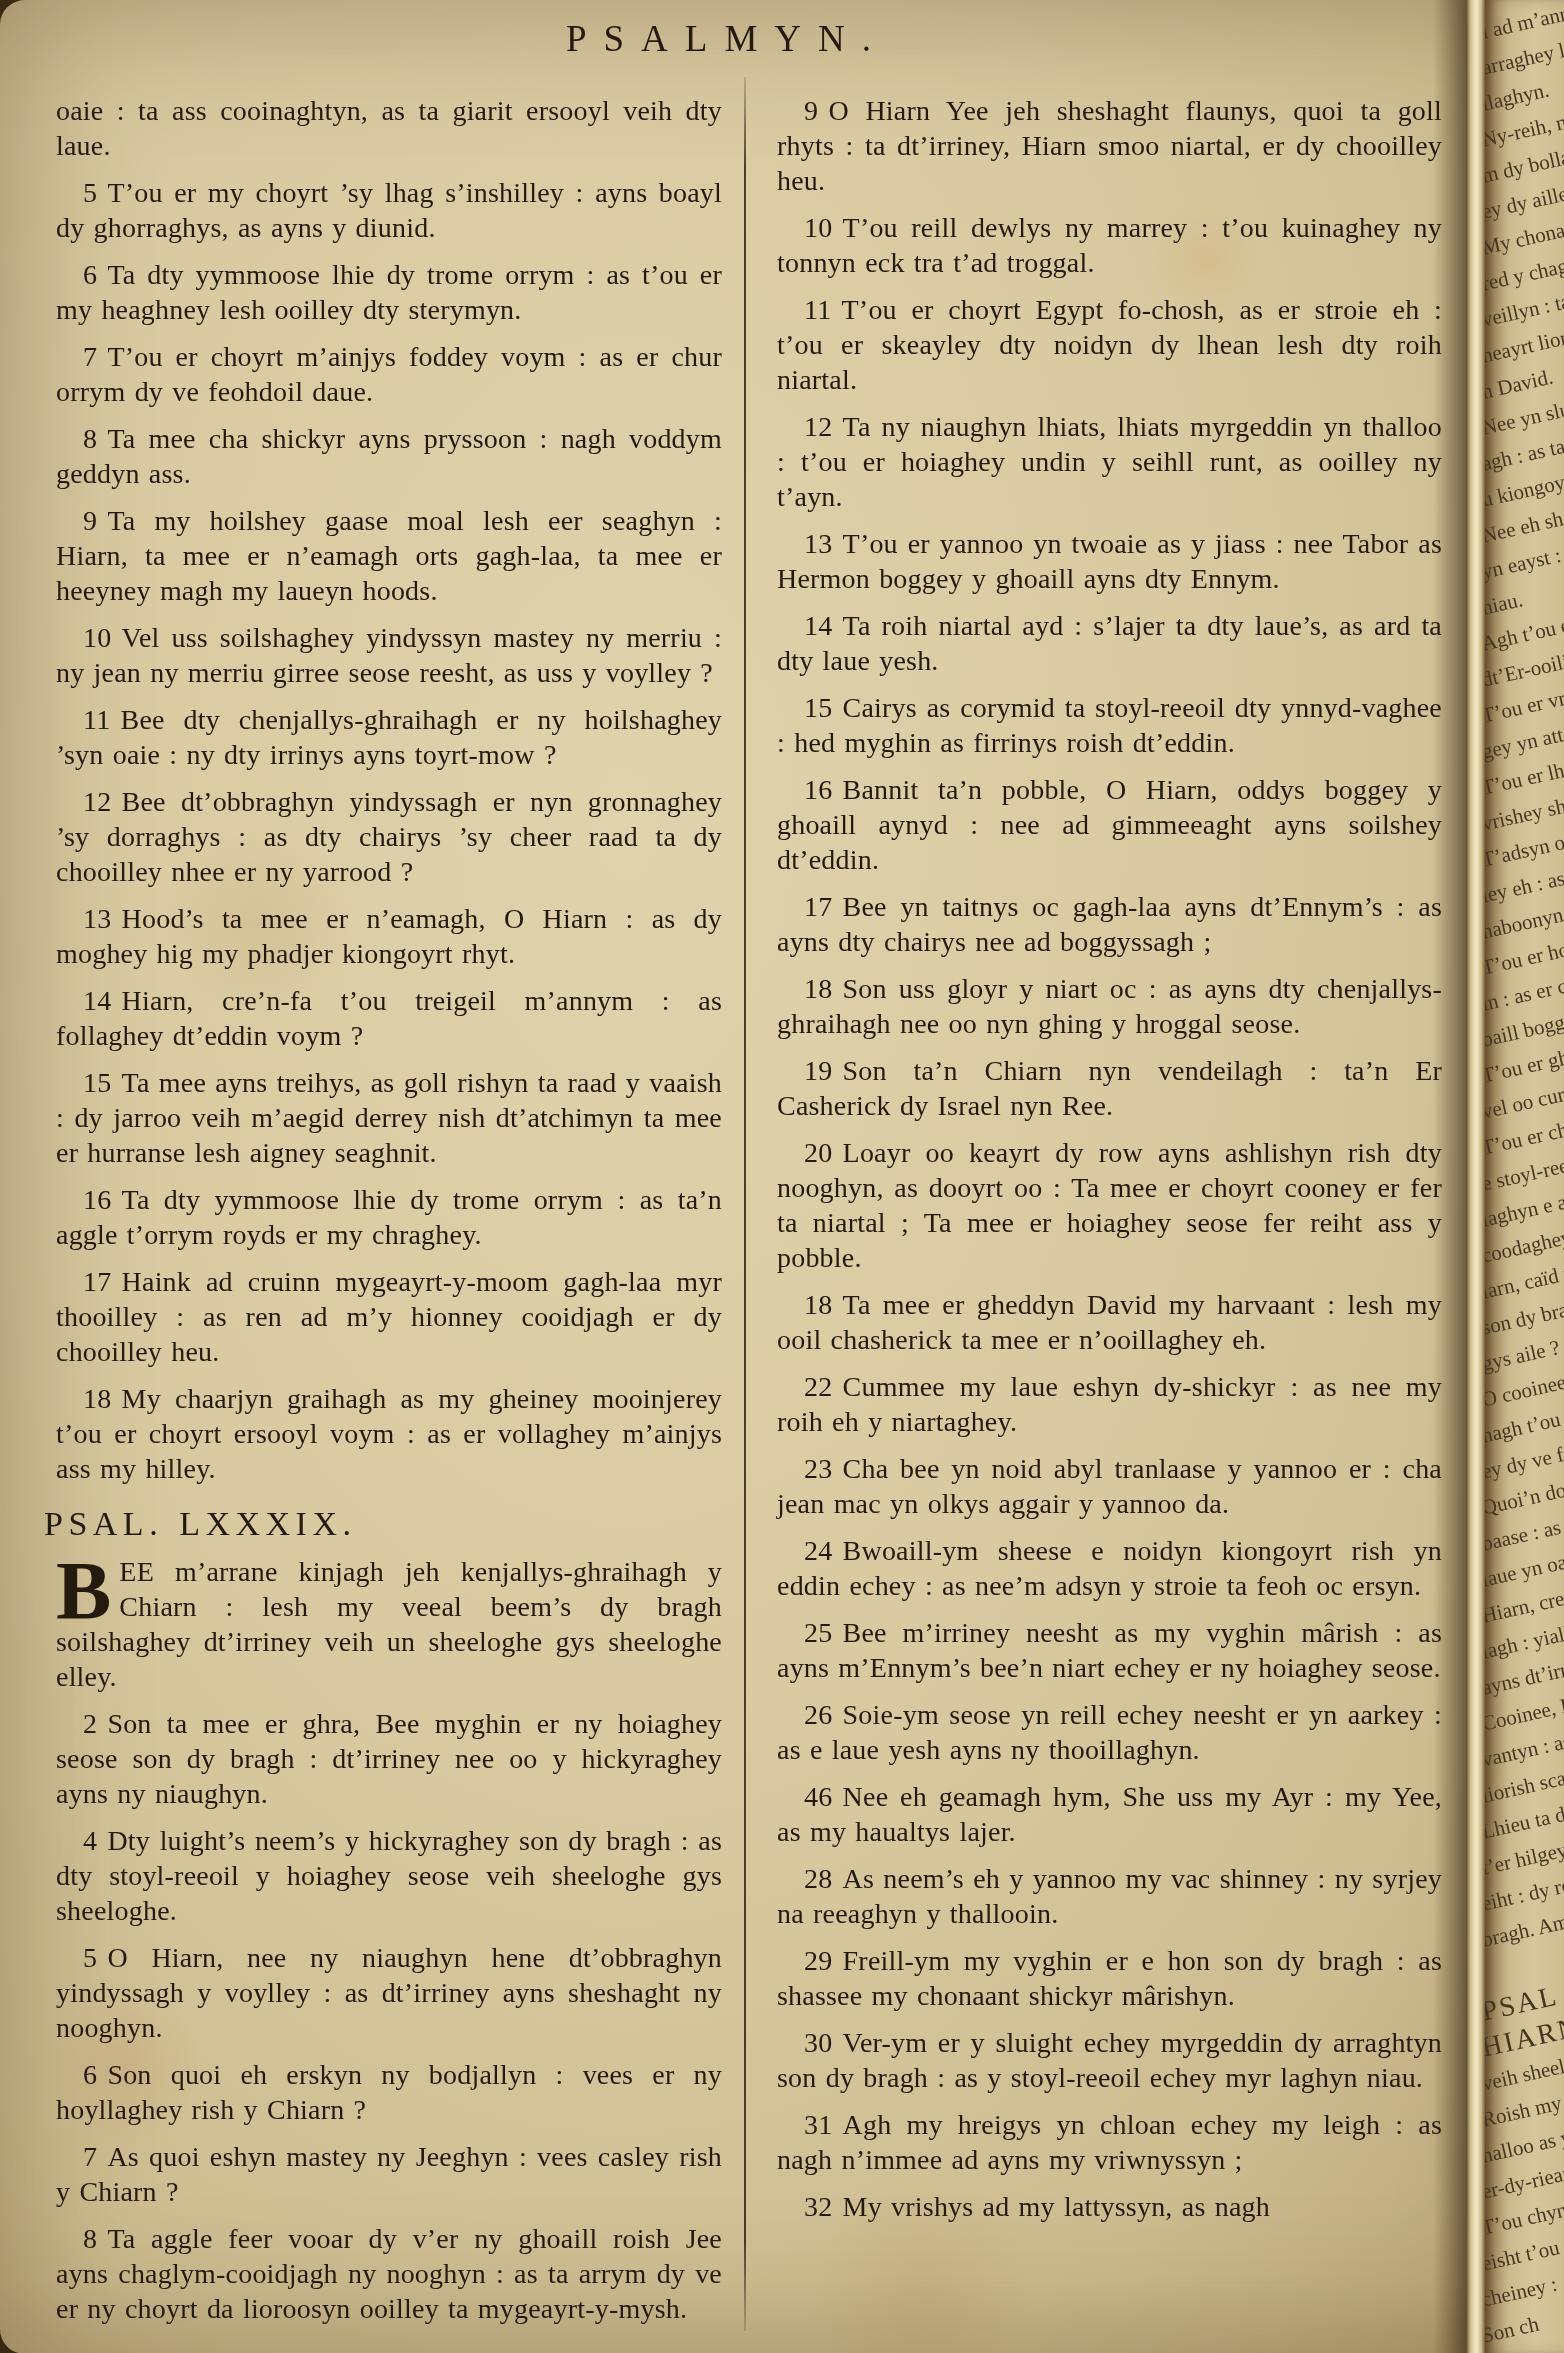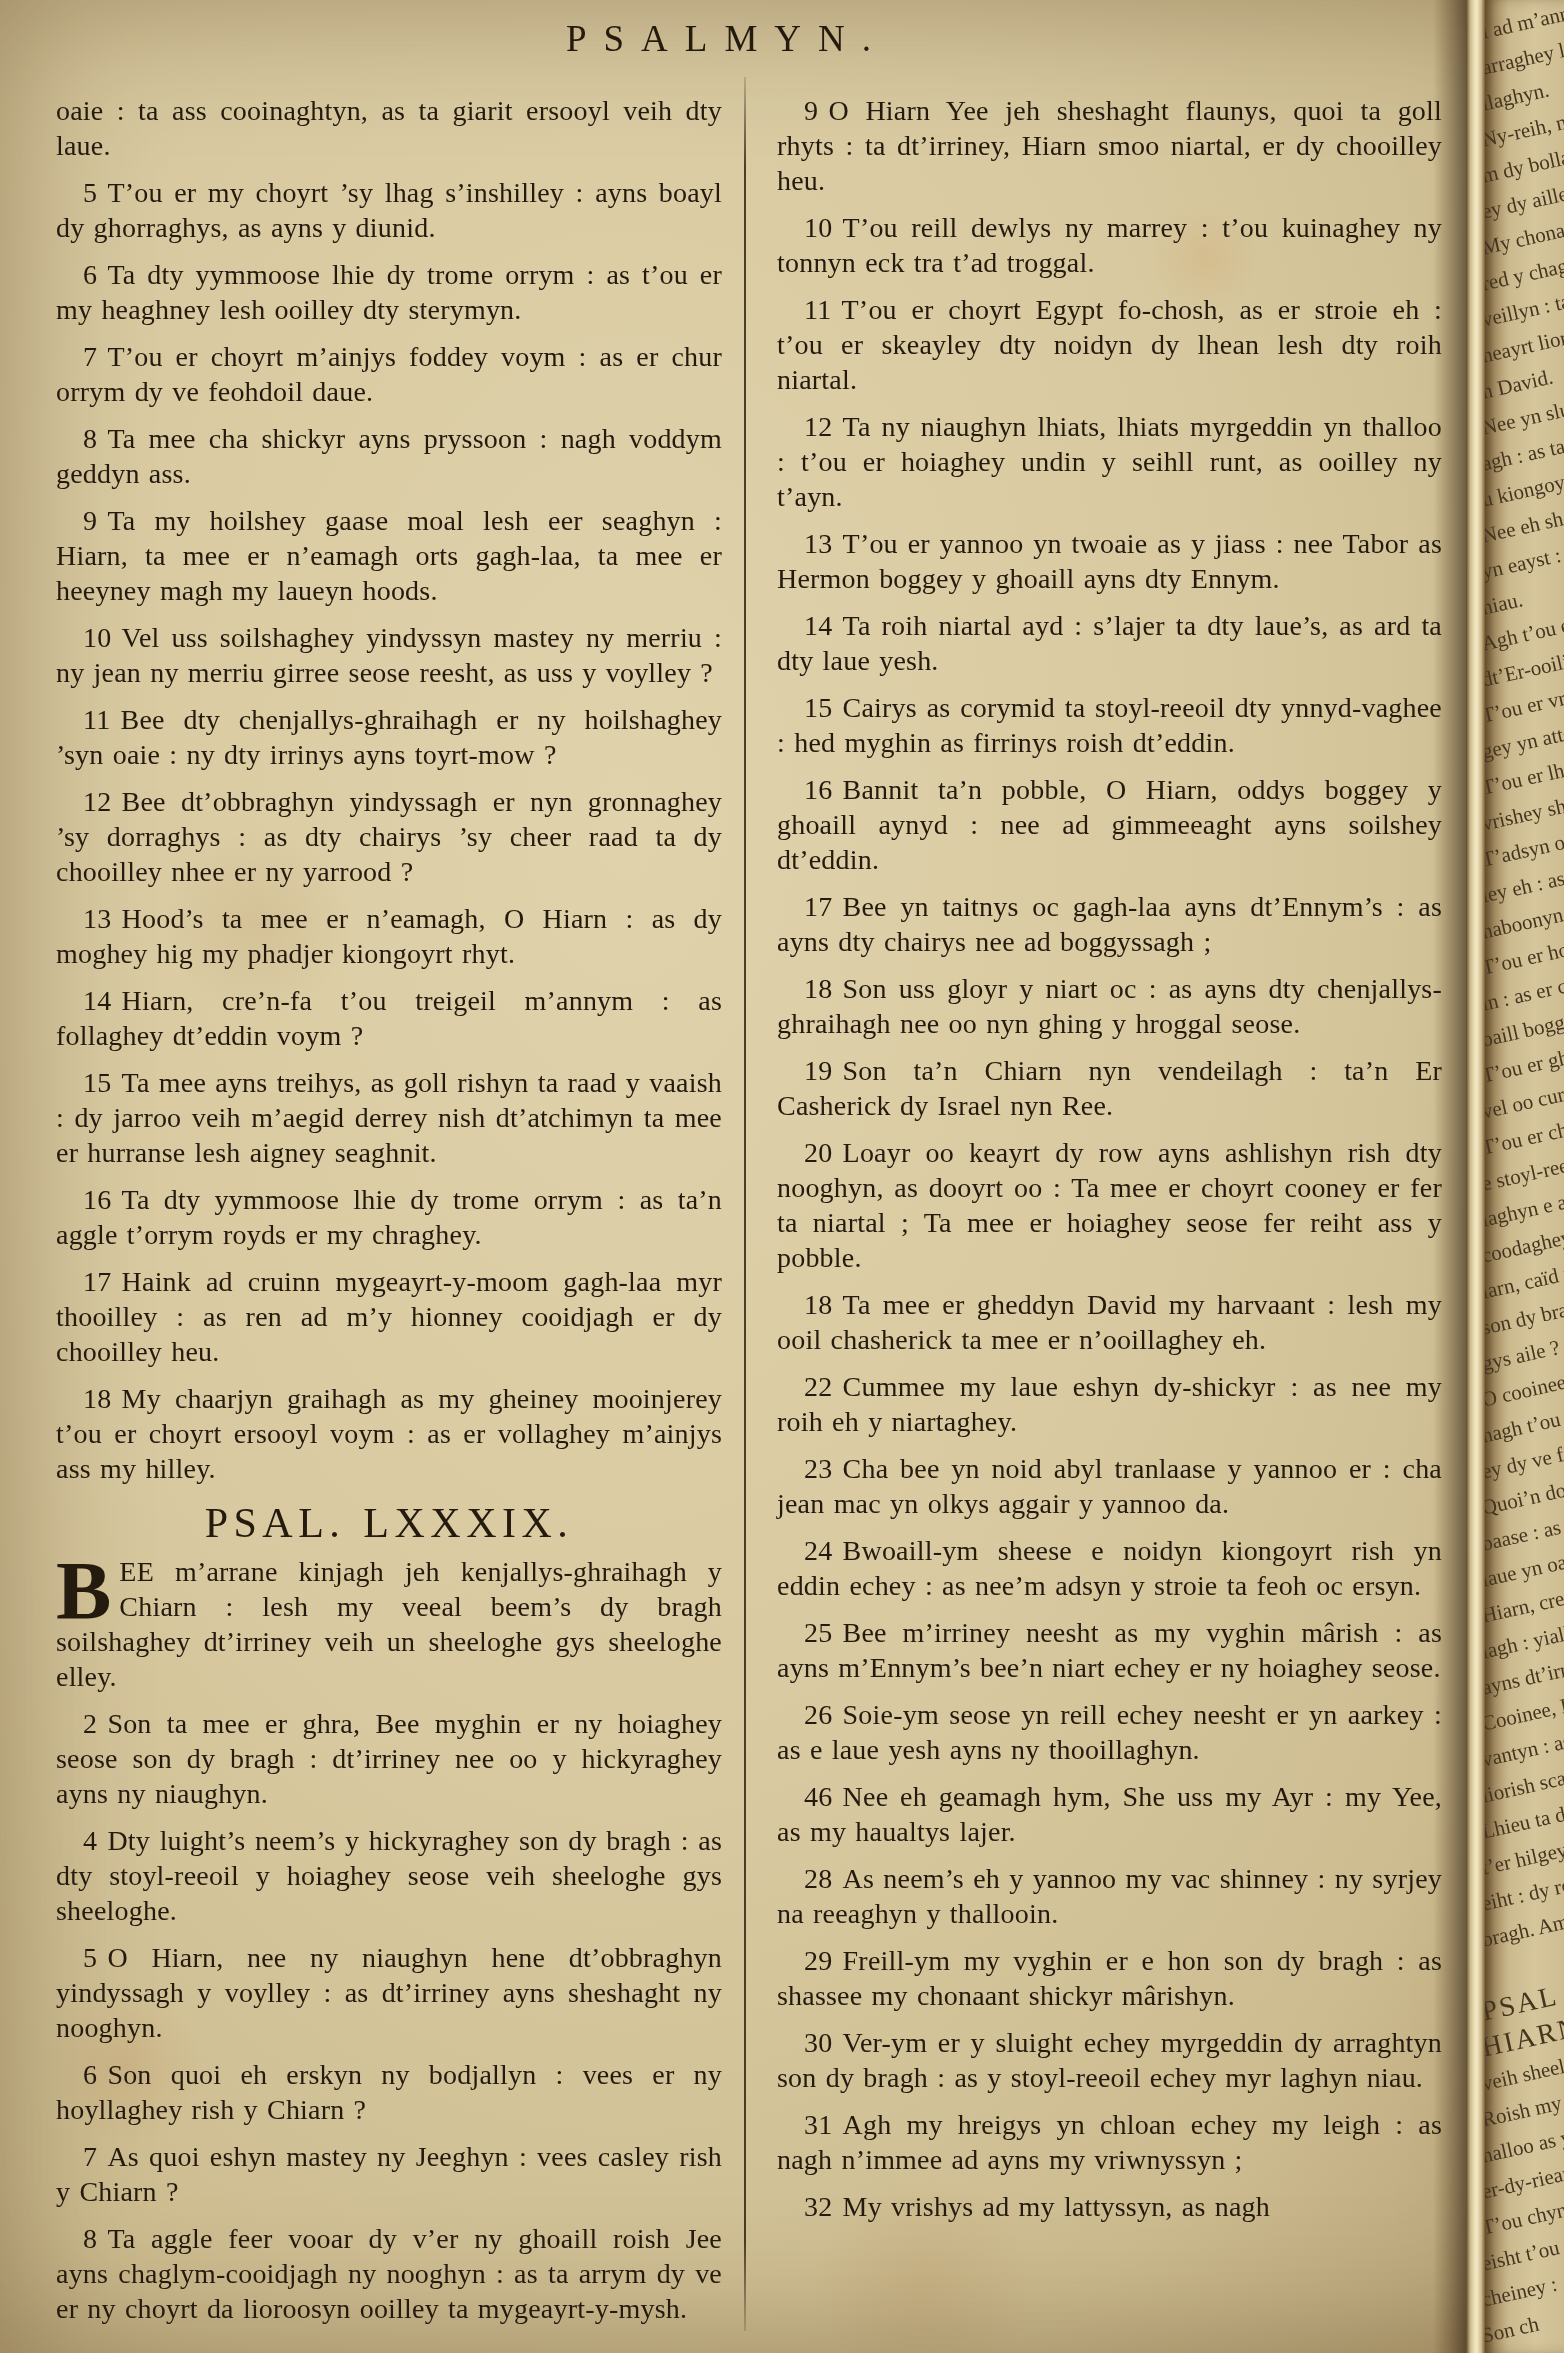--- a/index.html
+++ b/index.html
@@ -14,42 +14,43 @@
   }
   .page{
     position:absolute;inset:0;
     background:
       radial-gradient(circle at 1205px 258px, rgba(200,120,40,.12), transparent 55px),
       radial-gradient(circle at 258px 923px, rgba(150,90,30,.10), transparent 94px),
       radial-gradient(circle at 125px 2066px, rgba(170,100,35,.12), transparent 78px),
       radial-gradient(circle at 923px 2285px, rgba(150,95,35,.10), transparent 110px),
       radial-gradient(ellipse at 40% 35%, #e0d2ab 0%, #d8c9a0 45%, #cdbc90 76%, #b4a074 100%);
     box-shadow:inset 0 0 141px rgba(75,48,16,.40);
+    border-radius:25px;
   }
   .running-head{
     position:absolute;top:17px;left:0;width:1454px;
     text-align:center;font-size:37px;letter-spacing:17px;
     color:var(--ink);
   }
   .col{
     position:absolute;top:81px;width:690px;
     color:var(--ink);
     font-size:28px;line-height:35px;
     text-align:justify;
     word-spacing:2px;letter-spacing:0.2px;
   }
   .col-left{left:44px;}
   .col-right{left:765px;width:689px;}
   .verse{margin:12px;text-indent:27px;}
   .verse.cont{text-indent:0;}
   .verse.lead{text-indent:0;}
   .vnum{margin-right:10.2px;}
   .psalm-heading{
-    text-align:center;text-indent:0;
-    font-size:42px;letter-spacing:5.5px;
+    text-indent:0;
+    font-size:34px;letter-spacing:5.5px;
     margin:20.3px 0 12.5px 0;
   }
   .dropcap{
     float:left;
     font-size:83px;line-height:66px;
     padding:3.1px 7.8px 0 0;
     font-weight:bold;
   }
   .divider{
     position:absolute;left:744px;top:77px;height:2254px;width:2.3px;

